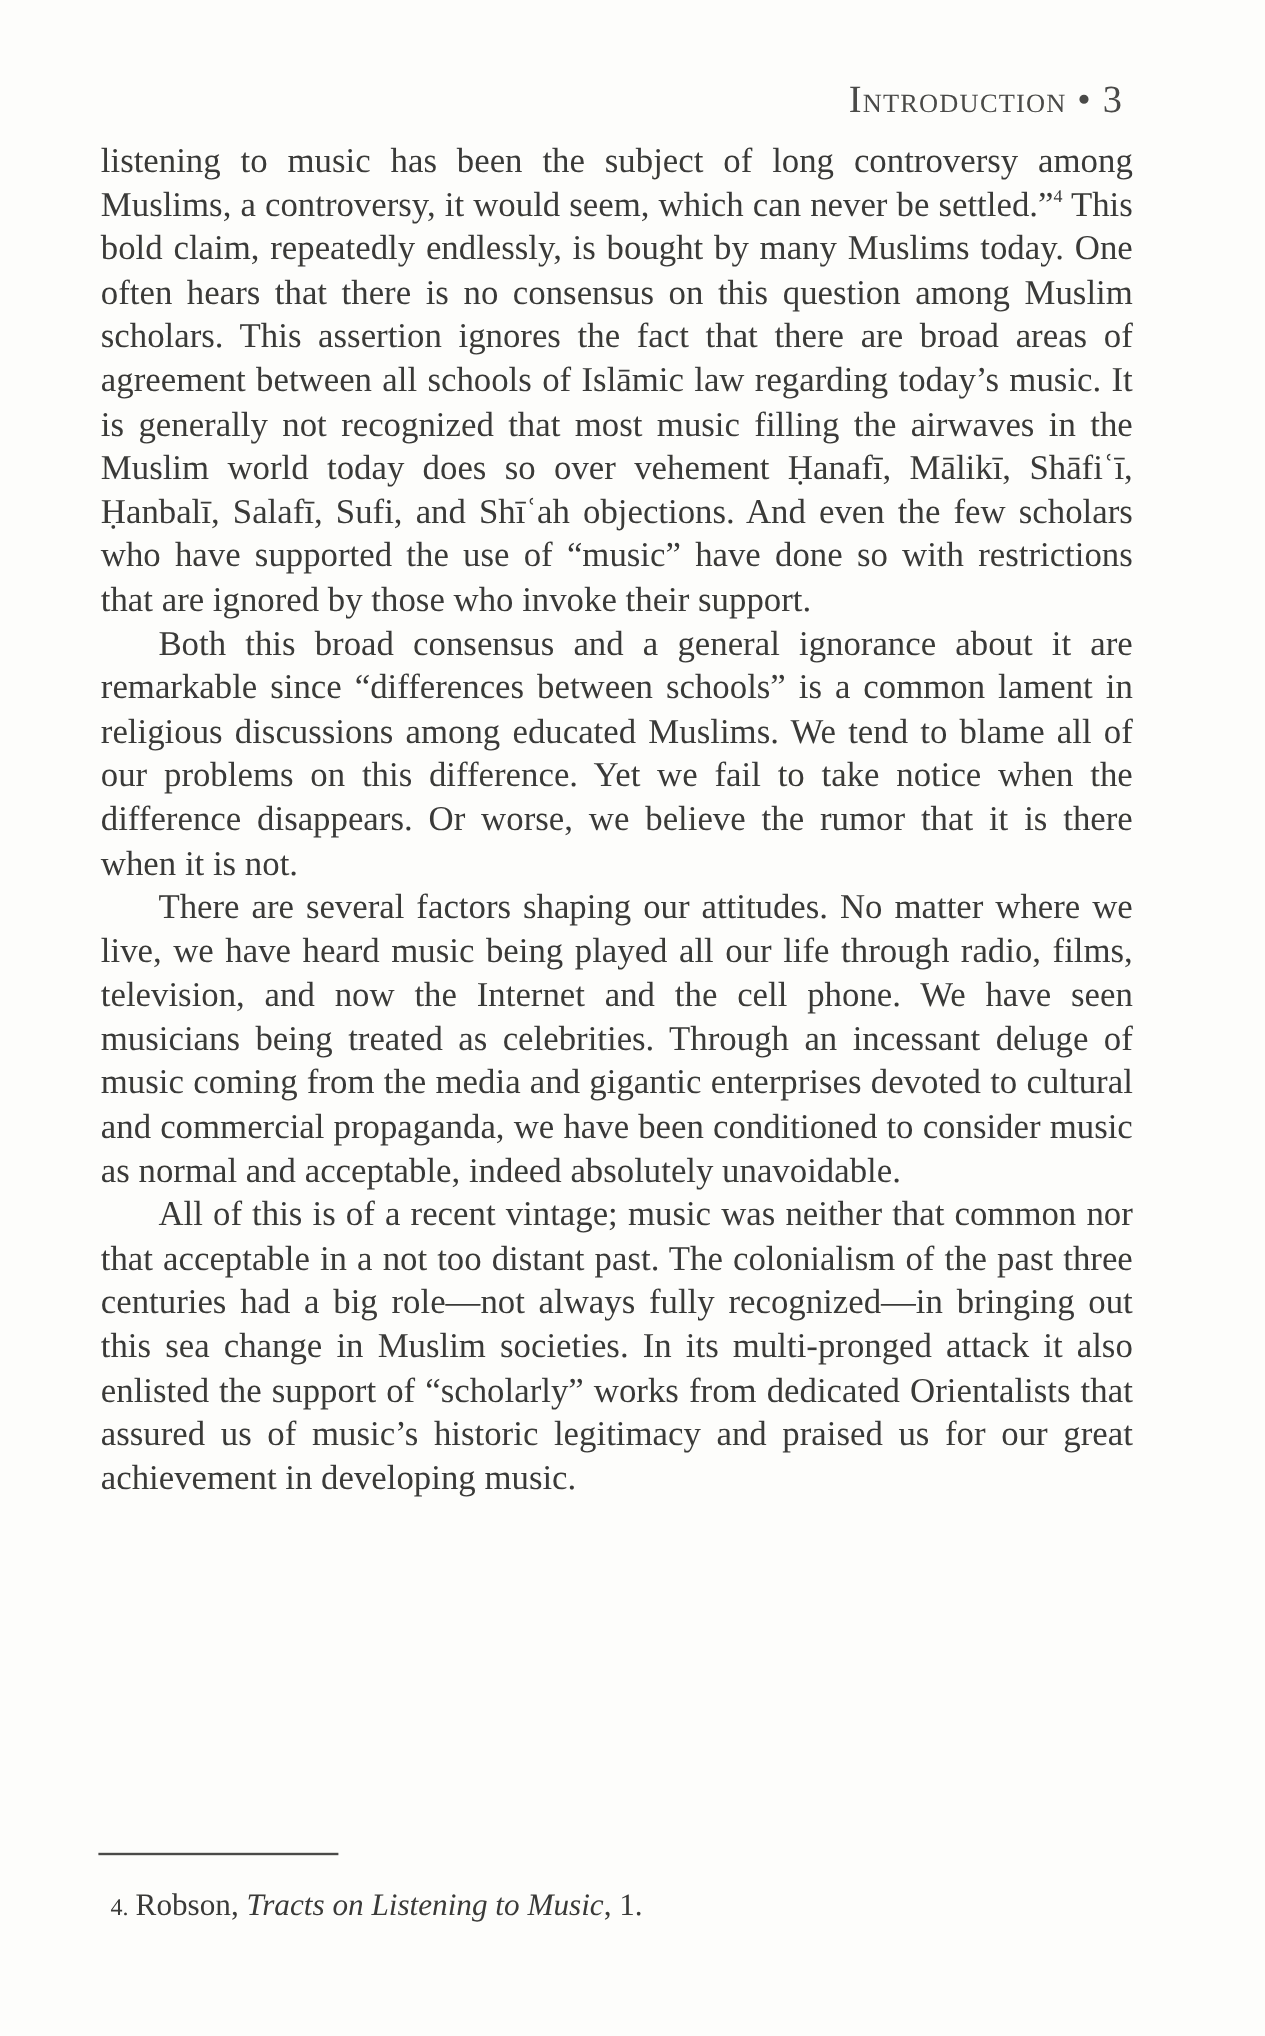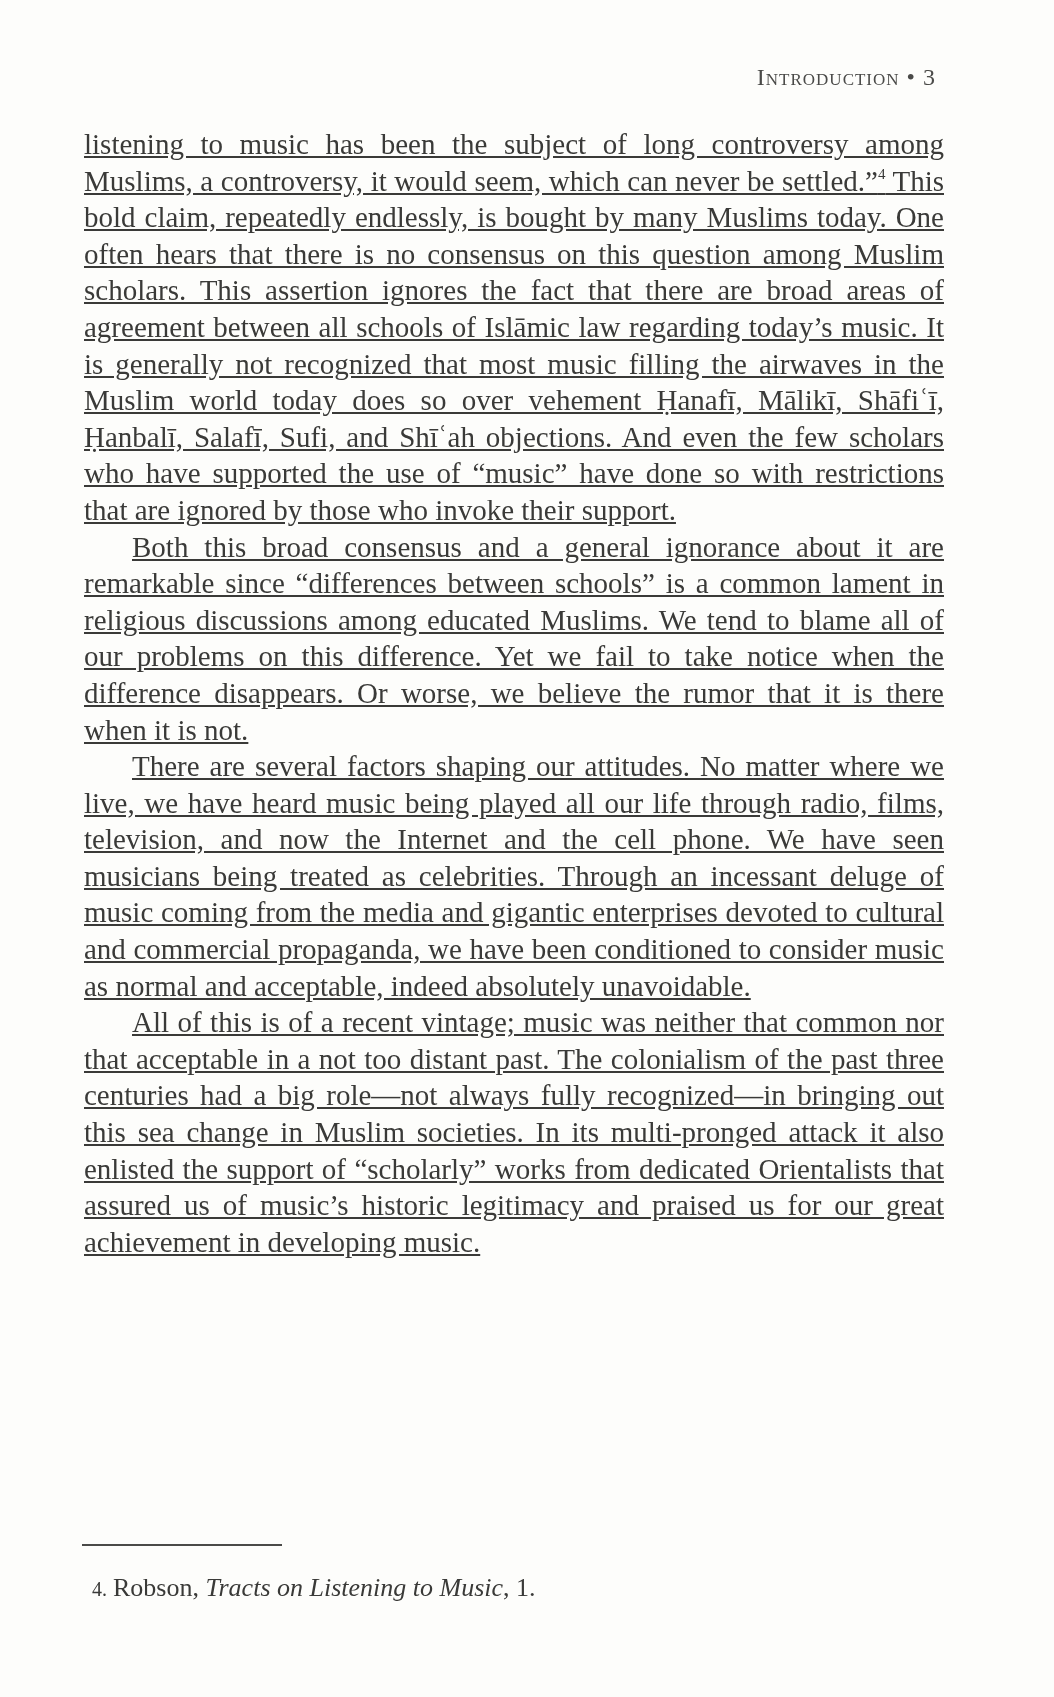--- a/index.html
+++ b/index.html
@@ -9,35 +9,34 @@
       background: #fdfdfb;
       position: relative;
       overflow: hidden;
       font-family: "Liberation Serif", "DejaVu Serif", serif;
       color: #3a3a38;
     }
     .running-head {
       position: absolute;
       top: 64px;
       right: 118px;
-      font-size: 24px;
+      font-size: 32px;
       letter-spacing: 1px;
       color: #4a4a48;
       font-variant: small-caps;
     }
     .body-text {
       position: absolute;
-      top: 126px;
+      top: 116px;
       left: 84px;
       width: 860px;
       font-size: 29px;
       line-height: 36.6px;
       text-align: justify;
       hyphens: auto;
-      text-decoration: underline;
     }
     .body-text p { margin: 0; text-indent: 48px; }
     .body-text p.first { text-indent: 0; }
     sup { font-size: 15px; line-height: 0; vertical-align: 12px; }
     .footnote-rule {
       position: absolute;
       top: 1544px;
       left: 82px;
       width: 200px;
       height: 2px;

